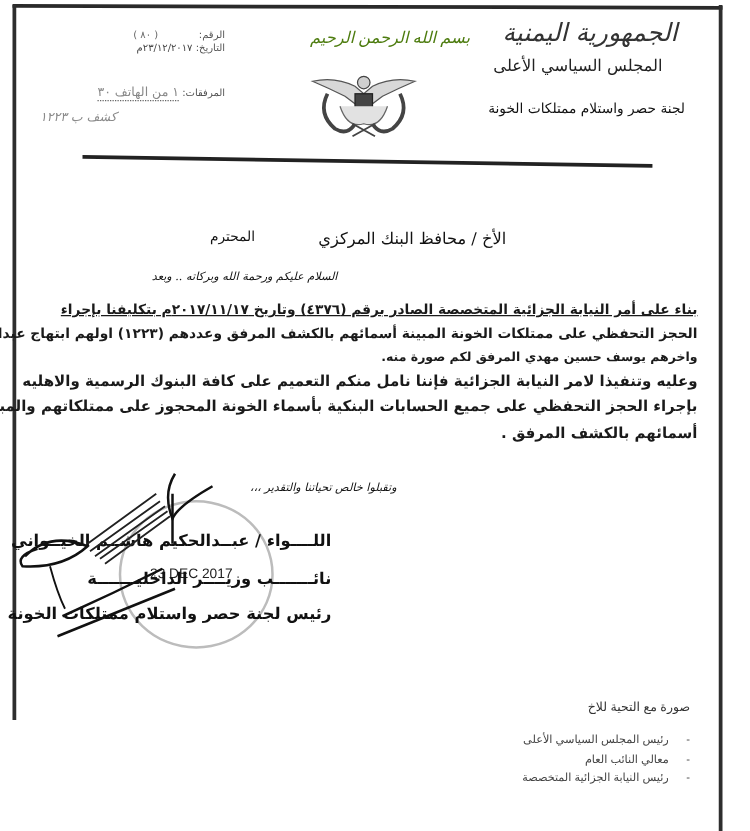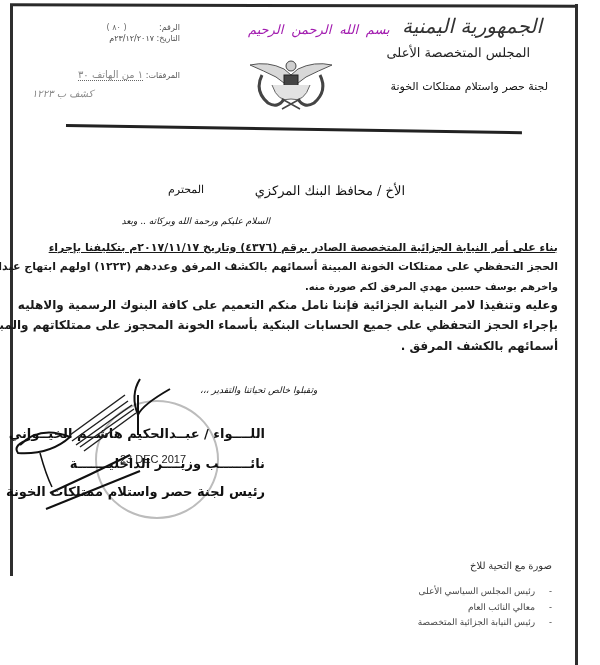--- a/index.html
+++ b/index.html
@@ -14,21 +14,21 @@
 
   .rtl { direction:rtl; unicode-bidi:embed; }
   .abs { position:absolute; white-space:nowrap; }
 
   
   .rep-title { right:58px; top:14px; font-family:"DejaVu Serif", serif; font-size:20px; font-style:italic; color:#333; }
   .council { right:70px; top:45px; font-family:"DejaVu Serif", serif; font-size:13px; color:#222; }
   .committee { right:52px; top:80px; font-size:11px; font-weight:normal; color:#111; }
 
   
-  .basmala { left:248px; top:22px; font-family:Liberation Mono, monospace; font-size:13px; color:#a21caf; font-style:italic; }
+  .basmala { left:248px; top:22px; font-family:Liberation Serif, serif; font-size:13px; color:#4d7c0f; font-style:italic; }
   .emblem { position:absolute; left:248px; top:55px; width:86px; height:55px; }
 
   
   .meta { right:420px; font-size:8px; color:#555; }
   .meta-ref { top:23px; }
   .meta-date { top:34px; }
   .meta-att { top:69px; }
   .meta-hand { position:absolute; font-family:"DejaVu Serif", serif; font-style:italic; color:#8a8a8a; font-size:10px; white-space:nowrap; }
   .dots { border-bottom:1px dotted #666; display:inline-block; }
 
@@ -62,21 +62,21 @@
   .cc-item .dash { display:inline-block; margin-left:14px; }
 </style>
 </head>
 <body>
 
 <div class="frame-top"></div>
 <div class="frame-left"></div>
 <div class="frame-right"></div>
 
 <div class="abs rtl rep-title">الجمهورية اليمنية</div>
-<div class="abs rtl council">المجلس المتخصصة الأعلى</div>
+<div class="abs rtl council">المجلس السياسي الأعلى</div>
 <div class="abs rtl committee">لجنة حصر واستلام ممتلكات الخونة</div>
 
 <div class="abs rtl basmala">بسم الله الرحمن الرحيم</div>
 <svg class="emblem" viewBox="0 0 86 55">
   <path d="M2 10 Q20 6 36 14 L43 20 L50 14 Q66 6 84 10 Q70 16 58 22 L50 28 L43 26 L36 28 L28 22 Q16 16 2 10Z" fill="#d8d8d8" stroke="#555" stroke-width="1"></path>
   <circle cx="43" cy="11" r="5" fill="#cfcfcf" stroke="#444" stroke-width="1"></circle>
   <rect x="36" y="20" width="14" height="12" fill="#444" stroke="#222"></rect>
   <path d="M14 20 Q6 36 20 48 Q30 54 36 44" fill="none" stroke="#444" stroke-width="3"></path>
   <path d="M72 20 Q80 36 66 48 Q56 54 50 44" fill="none" stroke="#444" stroke-width="3"></path>
   <path d="M24 30 Q30 48 43 44 Q56 48 62 30" fill="#e2e2e2" stroke="#666" stroke-width="1"></path>

